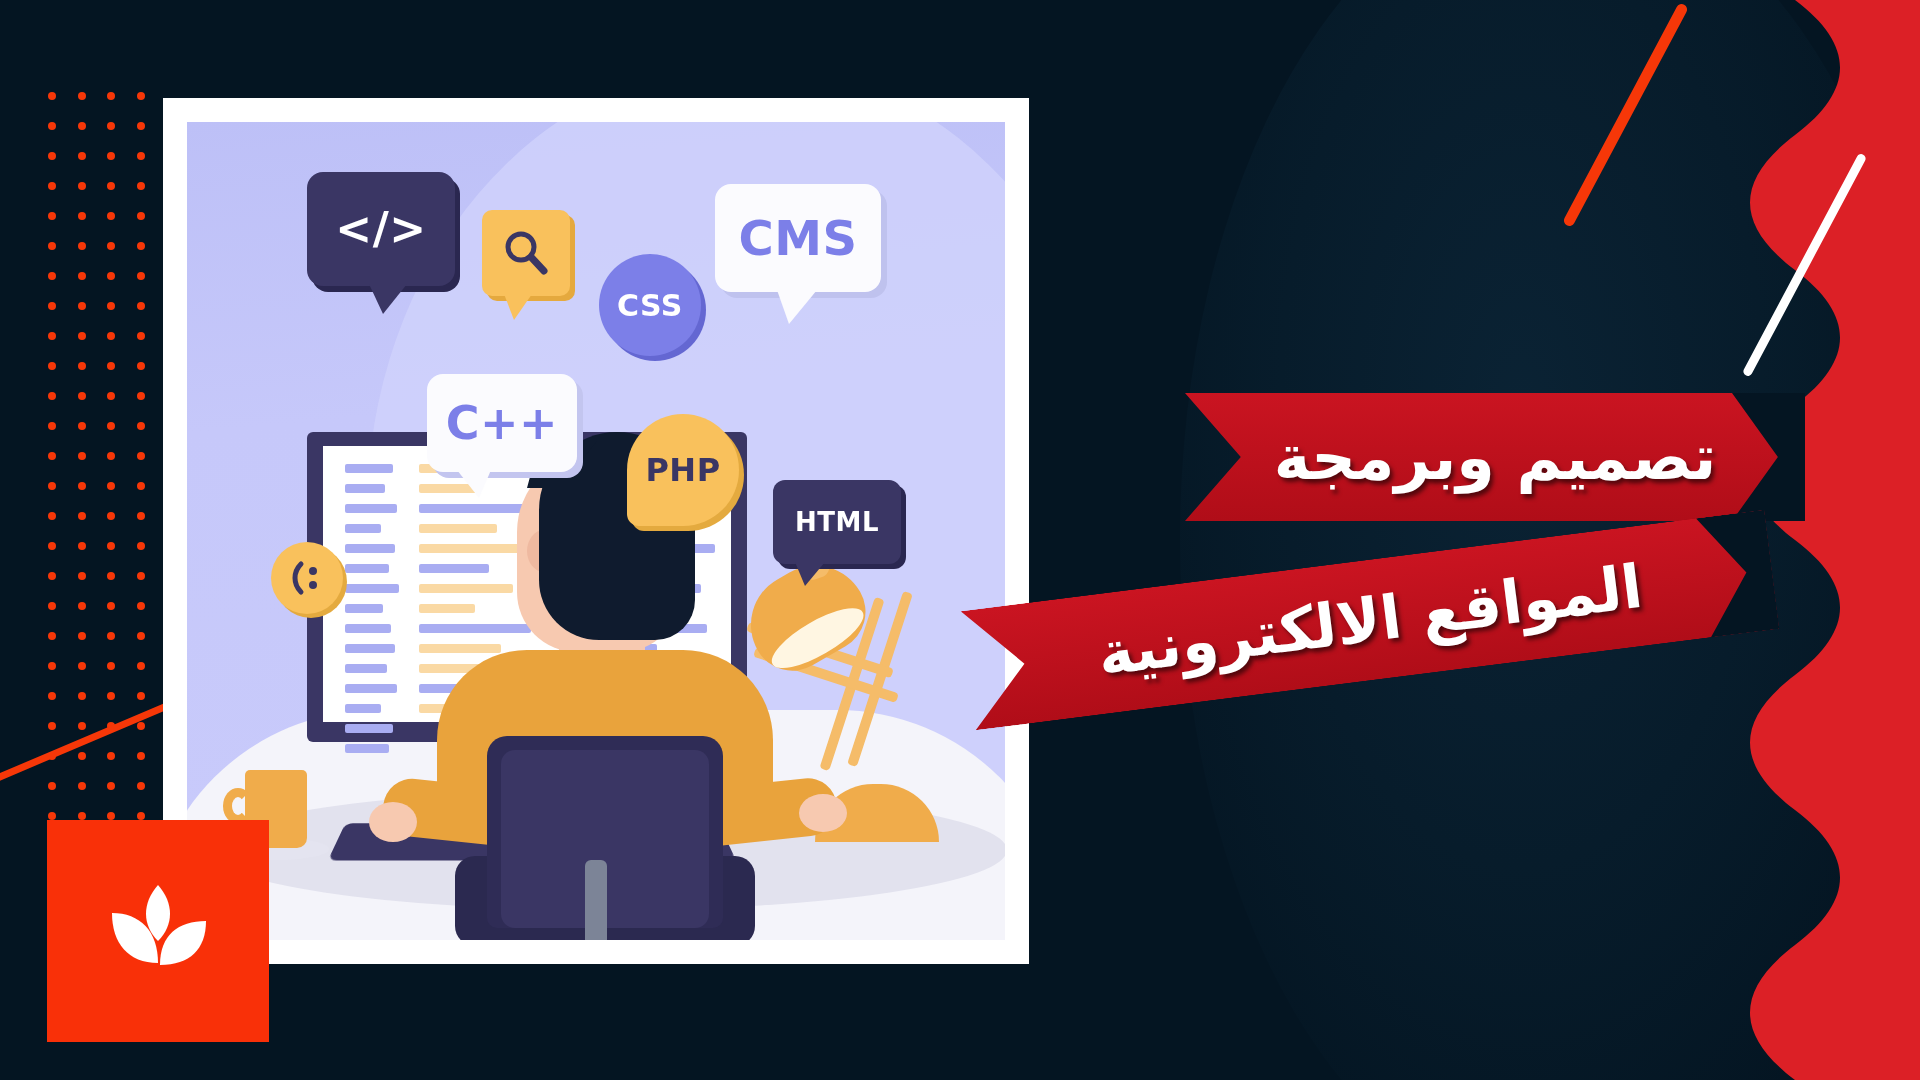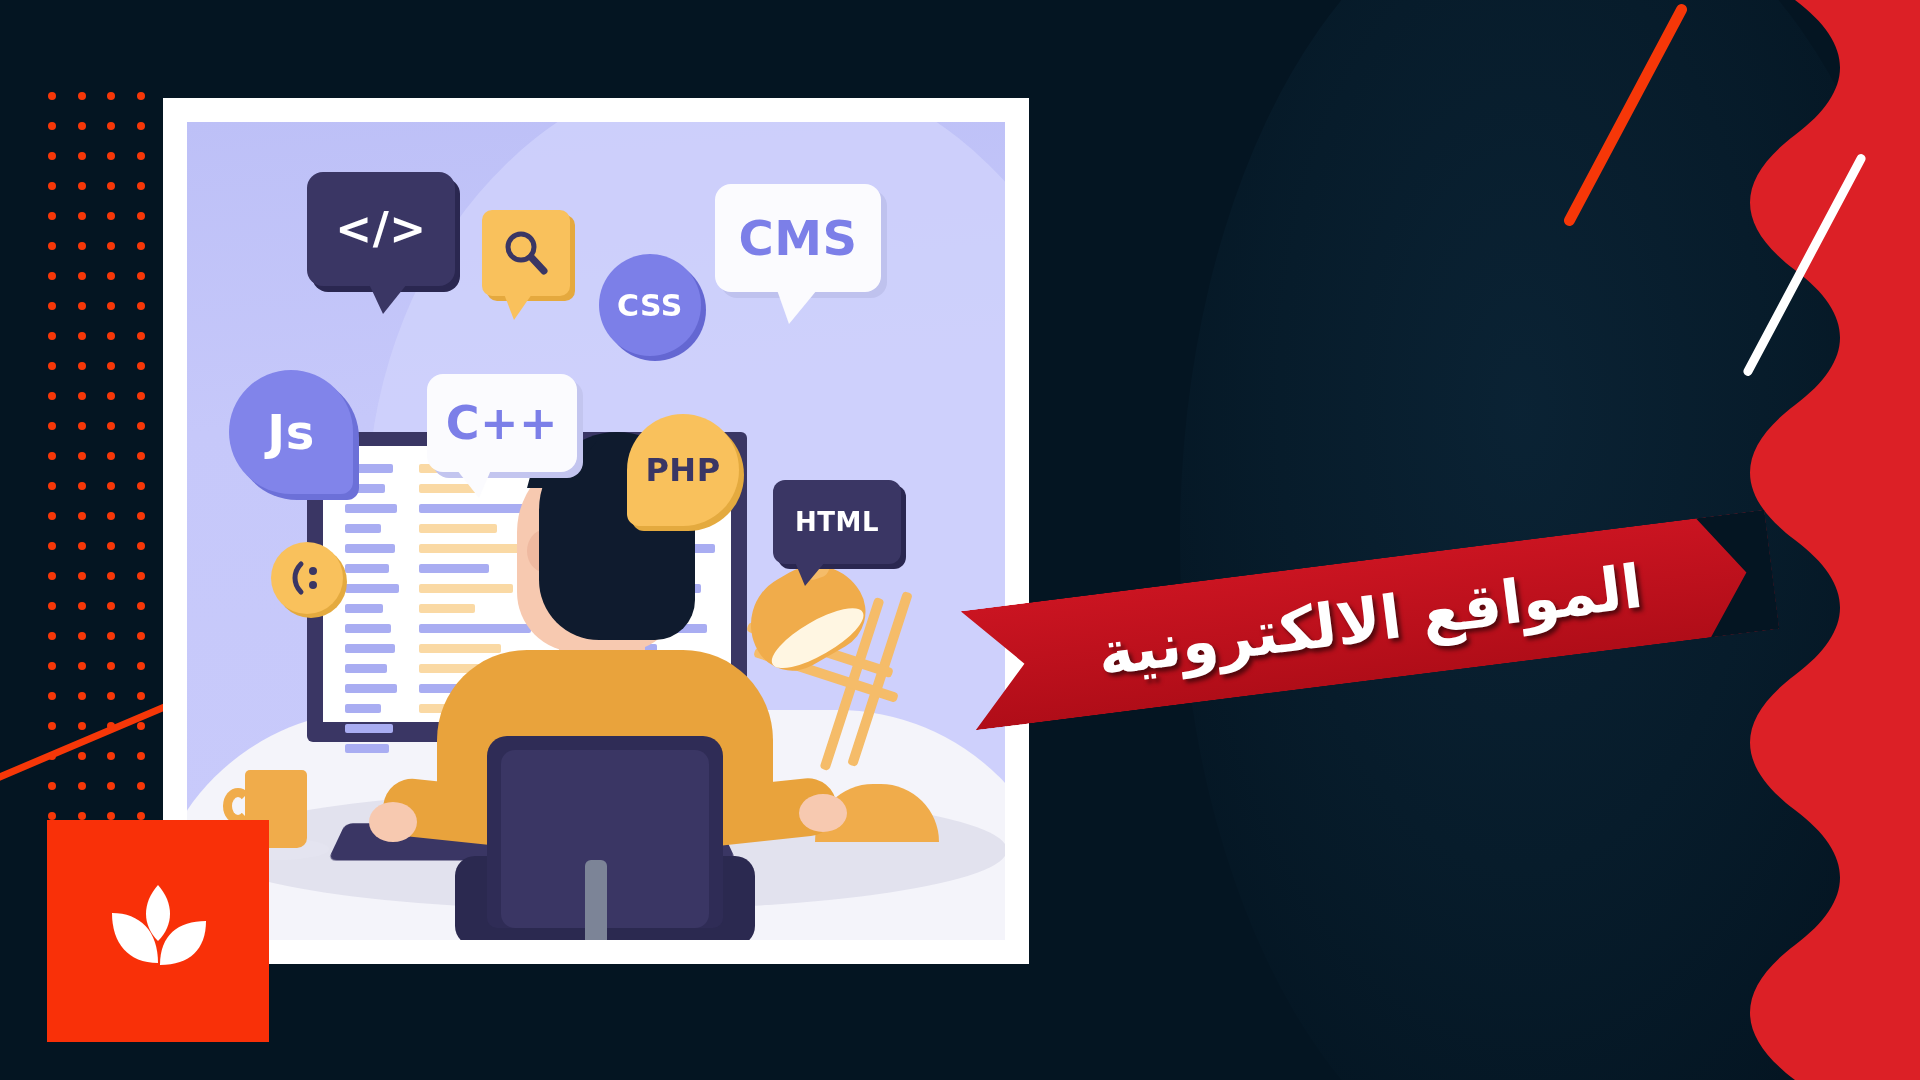--- a/index.html
+++ b/index.html
@@ -596,23 +596,20 @@
 
       <div class="bub bub-css">
         <span class="lbl">CSS</span>
       </div>
 
       <div class="bub bub-cms">
         <span class="tail"></span>
         <span class="lbl">CMS</span>
       </div>
 
-      <div class="bub bub-js">
-        <span class="lbl">Js</span>
-      </div>
 
       <div class="bub bub-cpp">
         <span class="tail"></span>
         <span class="lbl">C++</span>
       </div>
 
       <div class="bub bub-php">
         <span class="lbl">PHP</span>
       </div>
 
@@ -625,20 +622,25 @@
         <svg width="52" height="52" viewBox="0 0 52 52">
           <path d="M20 12 C12 20 12 32 20 40" fill="none" stroke="#3A3664" stroke-width="5" stroke-linecap="round"></path>
           <circle cx="32" cy="19" r="4" fill="#3A3664"></circle>
           <circle cx="32" cy="33" r="4" fill="#3A3664"></circle>
         </svg>
       </div>
 
     </div>
   </div>
 
+  <div class="ribbon-wrap ribbon1-wrap">
+    <div class="ribbon ribbon1">
+      <span class="txt">تصميم وبرمجة</span>
+    </div>
+  </div>
 
   <div class="ribbon-wrap ribbon2-wrap">
     <div class="ribbon ribbon2">
       <span class="txt">المواقع الالكترونية</span>
     </div>
   </div>
 
   <div class="logo-box">
     <svg width="128" height="128" viewBox="0 0 128 128">
       <path d="M64 18 C80 36 80 58 64 74 C48 58 48 36 64 18 Z" fill="#FFFFFF"></path>

